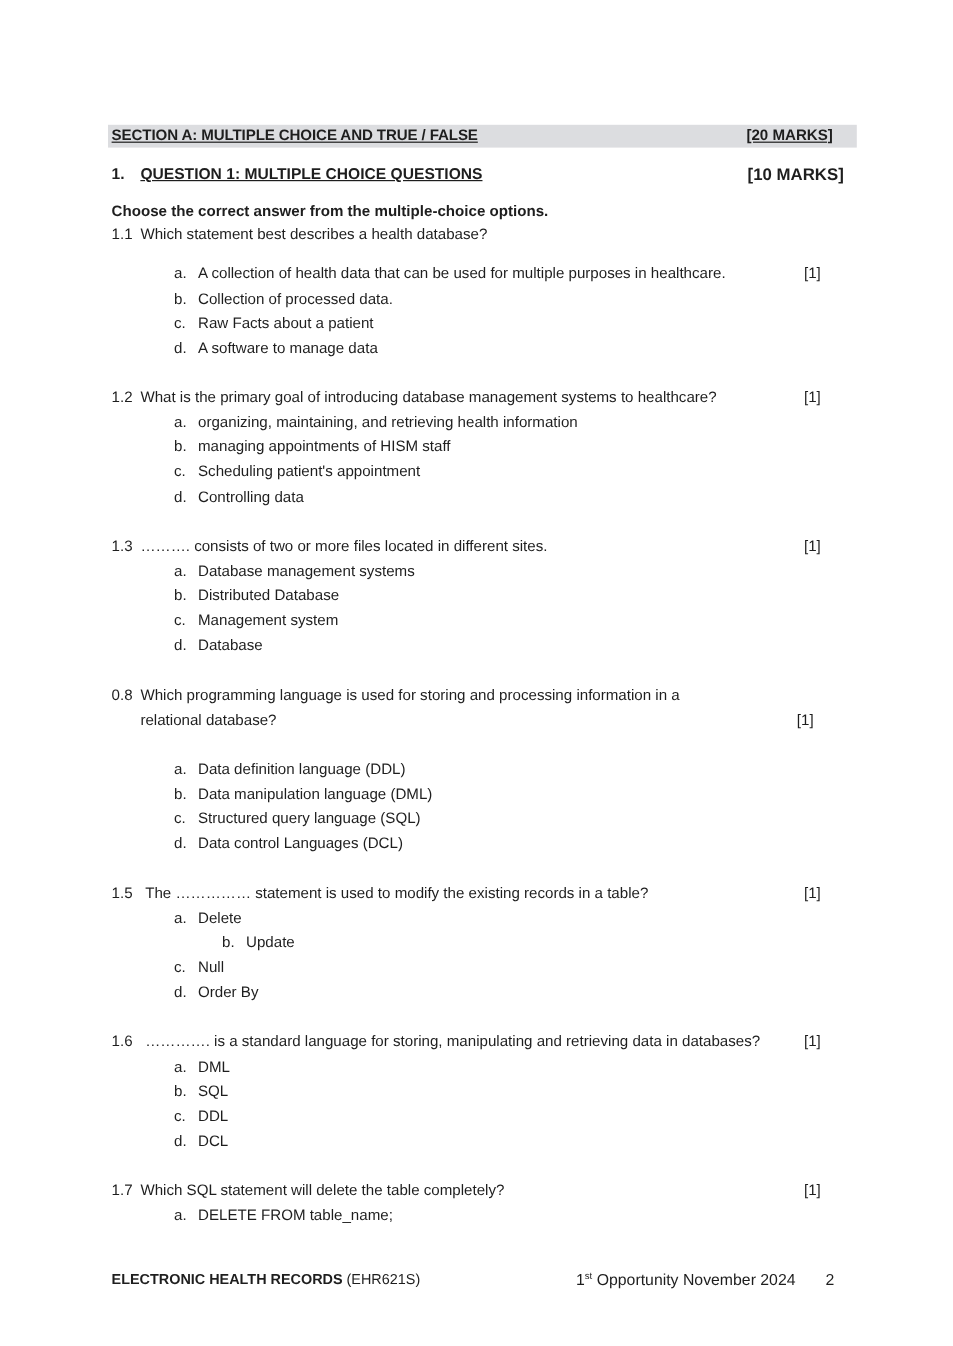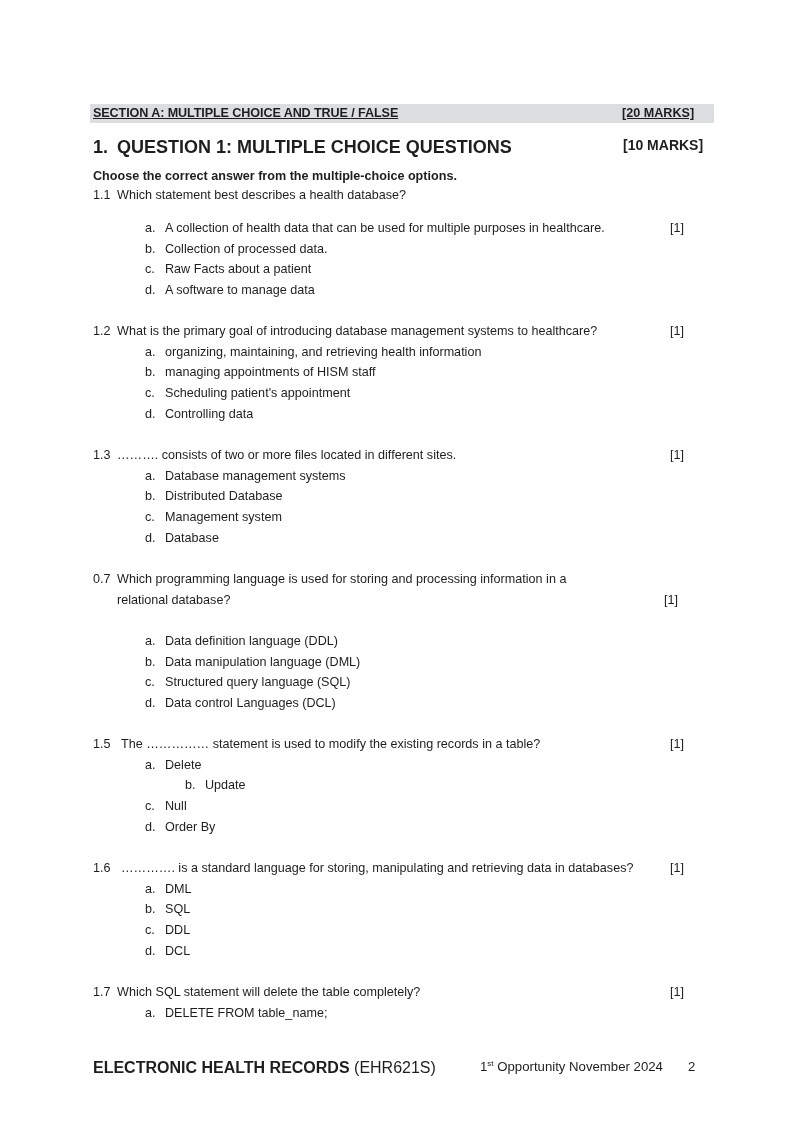--- a/index.html
+++ b/index.html
@@ -14,31 +14,31 @@
     background: #dcdde0;
   }
   .section-title {
     left: 93px; top: 106px; font-weight: bold; text-decoration: underline;
     font-size: 12.6px; letter-spacing: -0.1px;
   }
   .section-marks {
     left: 622px; top: 106px; font-weight: bold; text-decoration: underline;
     font-size: 12.6px;
   }
-  .q-title { left: 93px; top: 137px; font-weight: bold; font-size: 18px; }
+  .q-title { left: 93px; top: 137px; font-weight: bold; font-size: 13px; text-decoration: underline; }
   .q-marks { left: 623px; top: 137px; font-weight: bold; font-size: 14px; }
   .instruction { left: 93px; top: 169px; font-weight: bold; font-size: 12.6px; }
 
   .question { left: 93px; font-size: 12.6px; }
   .qnum { display: inline-block; width: 24px; }
   .mark { position: absolute; font-size: 12.6px; }
   .option { position: absolute; left: 145px; font-size: 12.6px; }
   .option .olbl { display: inline-block; width: 20px; }
 
-  .footer-left { left: 93px; top: 1059px; font-size: 16px; }
+  .footer-left { left: 93px; top: 1059px; font-size: 12px; }
   .footer-left b { font-weight: bold; }
   .footer-right { left: 480px; top: 1059px; font-size: 13.2px; }
   .footer-right sup { font-size: 8px; vertical-align: 5px; }
   .page-num { left: 688px; top: 1059px; font-size: 13.2px; }
 </style>
 </head>
 <body>
 
 <div class="abs section-bar"></div>
 <div class="abs section-title">SECTION A: MULTIPLE CHOICE AND TRUE / FALSE</div>
@@ -71,21 +71,21 @@
 <div class="abs question" style="top:448px;">
   <span class="qnum">1.3</span><span>………. consists of two or more files located in different sites.</span>
 </div>
 <div class="mark" style="left:670px;top:448px;">[1]</div>
 <div class="option" style="top:469px;"><span class="olbl">a.</span><span>Database management systems</span></div>
 <div class="option" style="top:489px;"><span class="olbl">b.</span><span>Distributed Database</span></div>
 <div class="option" style="top:510px;"><span class="olbl">c.</span><span>Management system</span></div>
 <div class="option" style="top:531px;"><span class="olbl">d.</span><span>Database</span></div>
 
 <div class="abs question" style="top:572px;">
-  <span class="qnum">0.7</span><span>Which programming language is used for storing and processing information in a</span>
+  <span class="qnum">0.8</span><span>Which programming language is used for storing and processing information in a</span>
 </div>
 <div class="abs question" style="top:593px;left:117px;">relational database?</div>
 <div class="mark" style="left:664px;top:593px;">[1]</div>
 <div class="option" style="top:634px;"><span class="olbl">a.</span><span>Data definition language (DDL)</span></div>
 <div class="option" style="top:655px;"><span class="olbl">b.</span><span>Data manipulation language (DML)</span></div>
 <div class="option" style="top:675px;"><span class="olbl">c.</span><span>Structured query language (SQL)</span></div>
 <div class="option" style="top:696px;"><span class="olbl">d.</span><span>Data control Languages (DCL)</span></div>
 
 <div class="abs question" style="top:737px;">
   <span class="qnum" style="width:28px;">1.5</span><span>The …………… statement is used to modify the existing records in a table?</span>

